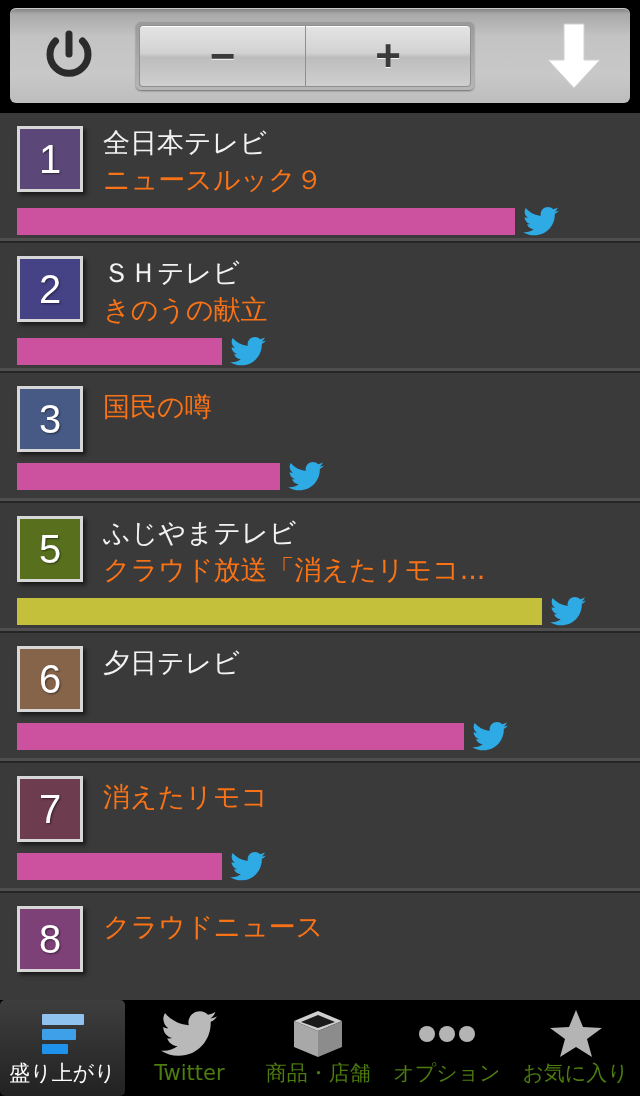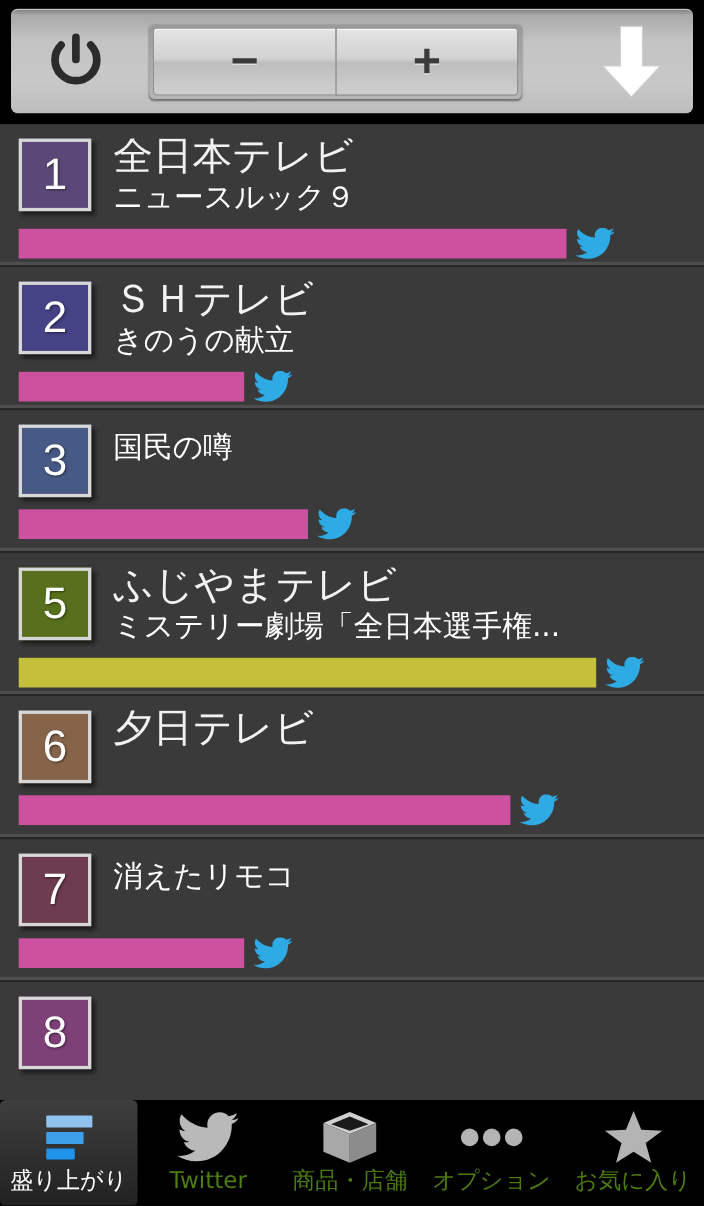--- a/index.html
+++ b/index.html
@@ -85,26 +85,26 @@
     box-sizing:border-box;
     display:flex;align-items:center;justify-content:center;
     box-shadow:3px 3px 4px rgba(0,0,0,.55);
     color:#fff;
     font-size:40px;line-height:1;
     font-family:"Liberation Sans","DejaVu Sans",sans-serif;
     text-shadow:1px 1px 2px rgba(0,0,0,.5);
   }
   .texts{margin-left:20px;min-width:0;flex:1 1 auto;overflow:hidden;}
   .ch-name{
-    color:#f2f2f2;font-size:36px;line-height:33px;
+    color:#f2f2f2;font-size:27px;line-height:33px;
     white-space:nowrap;overflow:hidden;
     font-family:"DejaVu Sans","Liberation Sans",sans-serif;
   }
   .prog-name{
-    color:#ffffff;font-size:27px;line-height:34px;margin-top:4px;
+    color:#f97316;font-size:27px;line-height:34px;margin-top:4px;
     white-space:nowrap;overflow:hidden;
     font-family:"DejaVu Sans","Liberation Sans",sans-serif;
   }
   .bar-line{
     display:flex;align-items:center;
     margin-top:9px;padding-left:17px;
   }
   .bar{
     height:27px;flex:0 0 auto;
   }
@@ -222,21 +222,21 @@
               <path fill="#2eaae4" d="M48 4.6c-1.8.8-3.7 1.3-5.7 1.6 2-1.2 3.6-3.2 4.3-5.5-1.9 1.1-4 1.9-6.3 2.4C38.5 1.2 36 0 33.2 0c-5.3 0-9.7 4.3-9.7 9.7 0 .8.1 1.5.3 2.2C15.8 11.5 8.4 7.5 3.4 1.5c-.9 1.5-1.4 3.2-1.4 5 0 3.4 1.7 6.3 4.3 8.1-1.6 0-3.1-.5-4.4-1.2v.1c0 4.7 3.3 8.6 7.8 9.5-.8.2-1.7.3-2.6.3-.6 0-1.2-.1-1.8-.2 1.2 3.8 4.8 6.6 9 6.7-3.3 2.6-7.5 4.1-12 4.1-.8 0-1.6 0-2.3-.1 4.3 2.7 9.4 4.3 14.9 4.3 17.9 0 27.7-14.8 27.7-27.7l0-1.3C44.9 8.4 46.6 6.6 48 4.6z"></path>
             </svg>
           </div>
         </div>
       </div>
       <div class="row">
         <div class="row-top">
           <div class="badge" style="background: rgb(88, 112, 30);">5</div>
           <div class="texts">
             <div class="ch-name">ふじやまテレビ</div>
-            <div class="prog-name">ミステリー劇場「全日本選手権...</div>
+            <div class="prog-name">クラウド放送「消えたリモコ...</div>
           </div>
         </div>
         <div class="bar-line">
           <div class="bar" style="width: 525px; background: rgb(196, 192, 60);"></div>
           <div class="bird">
             <svg width="36" height="29" viewBox="0 0 48 39" aria-hidden="true">
               <path fill="#2eaae4" d="M48 4.6c-1.8.8-3.7 1.3-5.7 1.6 2-1.2 3.6-3.2 4.3-5.5-1.9 1.1-4 1.9-6.3 2.4C38.5 1.2 36 0 33.2 0c-5.3 0-9.7 4.3-9.7 9.7 0 .8.1 1.5.3 2.2C15.8 11.5 8.4 7.5 3.4 1.5c-.9 1.5-1.4 3.2-1.4 5 0 3.4 1.7 6.3 4.3 8.1-1.6 0-3.1-.5-4.4-1.2v.1c0 4.7 3.3 8.6 7.8 9.5-.8.2-1.7.3-2.6.3-.6 0-1.2-.1-1.8-.2 1.2 3.8 4.8 6.6 9 6.7-3.3 2.6-7.5 4.1-12 4.1-.8 0-1.6 0-2.3-.1 4.3 2.7 9.4 4.3 14.9 4.3 17.9 0 27.7-14.8 27.7-27.7l0-1.3C44.9 8.4 46.6 6.6 48 4.6z"></path>
             </svg>
           </div>
         </div>
@@ -270,20 +270,21 @@
             <svg width="36" height="29" viewBox="0 0 48 39" aria-hidden="true">
               <path fill="#2eaae4" d="M48 4.6c-1.8.8-3.7 1.3-5.7 1.6 2-1.2 3.6-3.2 4.3-5.5-1.9 1.1-4 1.9-6.3 2.4C38.5 1.2 36 0 33.2 0c-5.3 0-9.7 4.3-9.7 9.7 0 .8.1 1.5.3 2.2C15.8 11.5 8.4 7.5 3.4 1.5c-.9 1.5-1.4 3.2-1.4 5 0 3.4 1.7 6.3 4.3 8.1-1.6 0-3.1-.5-4.4-1.2v.1c0 4.7 3.3 8.6 7.8 9.5-.8.2-1.7.3-2.6.3-.6 0-1.2-.1-1.8-.2 1.2 3.8 4.8 6.6 9 6.7-3.3 2.6-7.5 4.1-12 4.1-.8 0-1.6 0-2.3-.1 4.3 2.7 9.4 4.3 14.9 4.3 17.9 0 27.7-14.8 27.7-27.7l0-1.3C44.9 8.4 46.6 6.6 48 4.6z"></path>
             </svg>
           </div>
         </div>
       </div>
       <div class="row">
         <div class="row-top">
           <div class="badge" style="background: rgb(125, 64, 119);">8</div>
           <div class="texts">
+            <div class="prog-name">クラウドニュース</div>
           </div>
         </div>
       </div>
     </div>
 
   <div class="tabbar" id="tabbar">
       <div class="tab active first">
         <div class="tab-icon">
           <svg width="58" height="44" viewBox="0 0 58 44" aria-hidden="true">
             <rect x="8" y="2" width="42" height="11" rx="1" fill="#8fc2ee"></rect>

